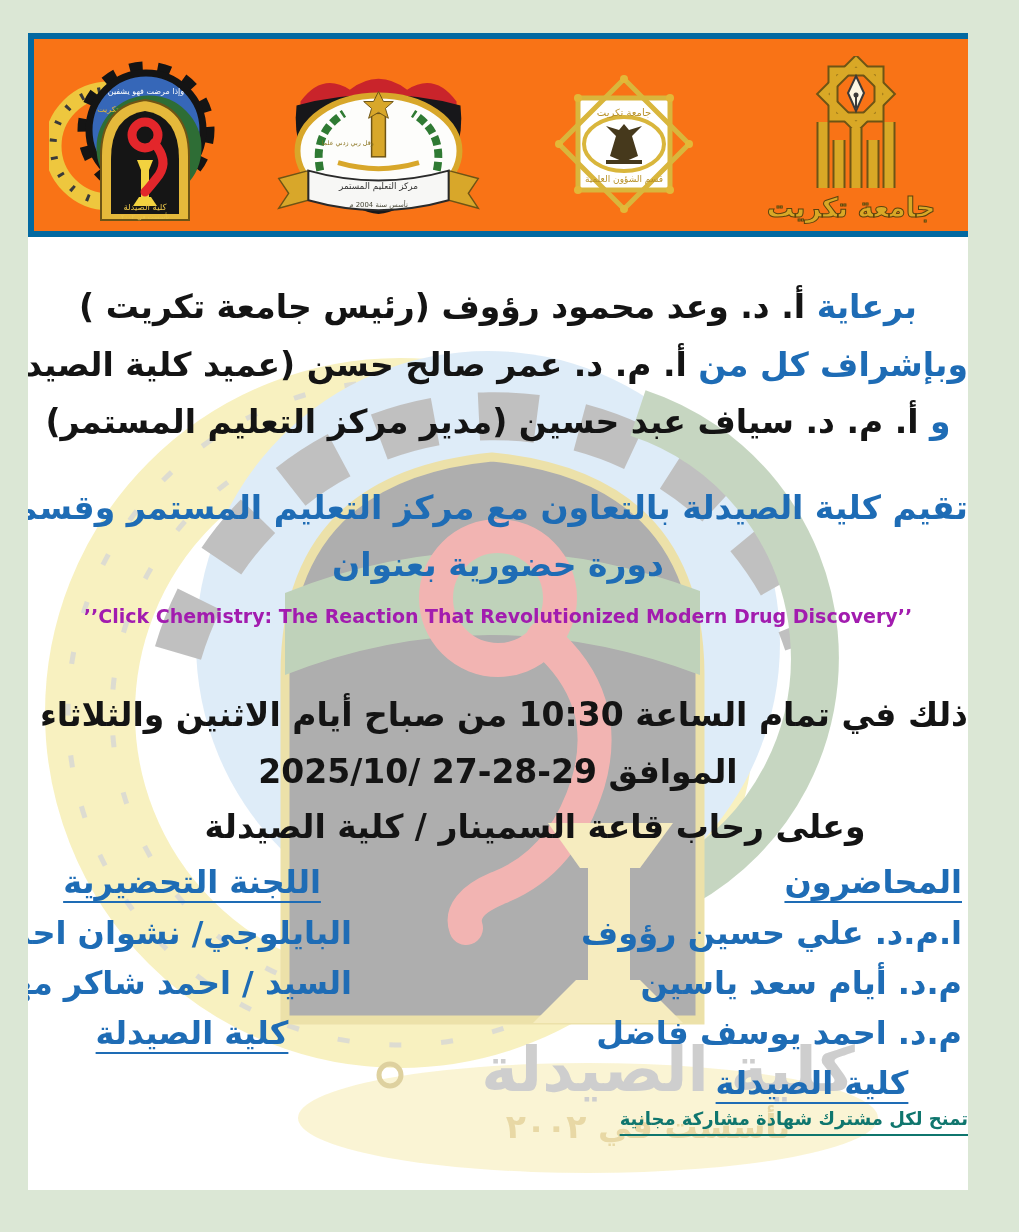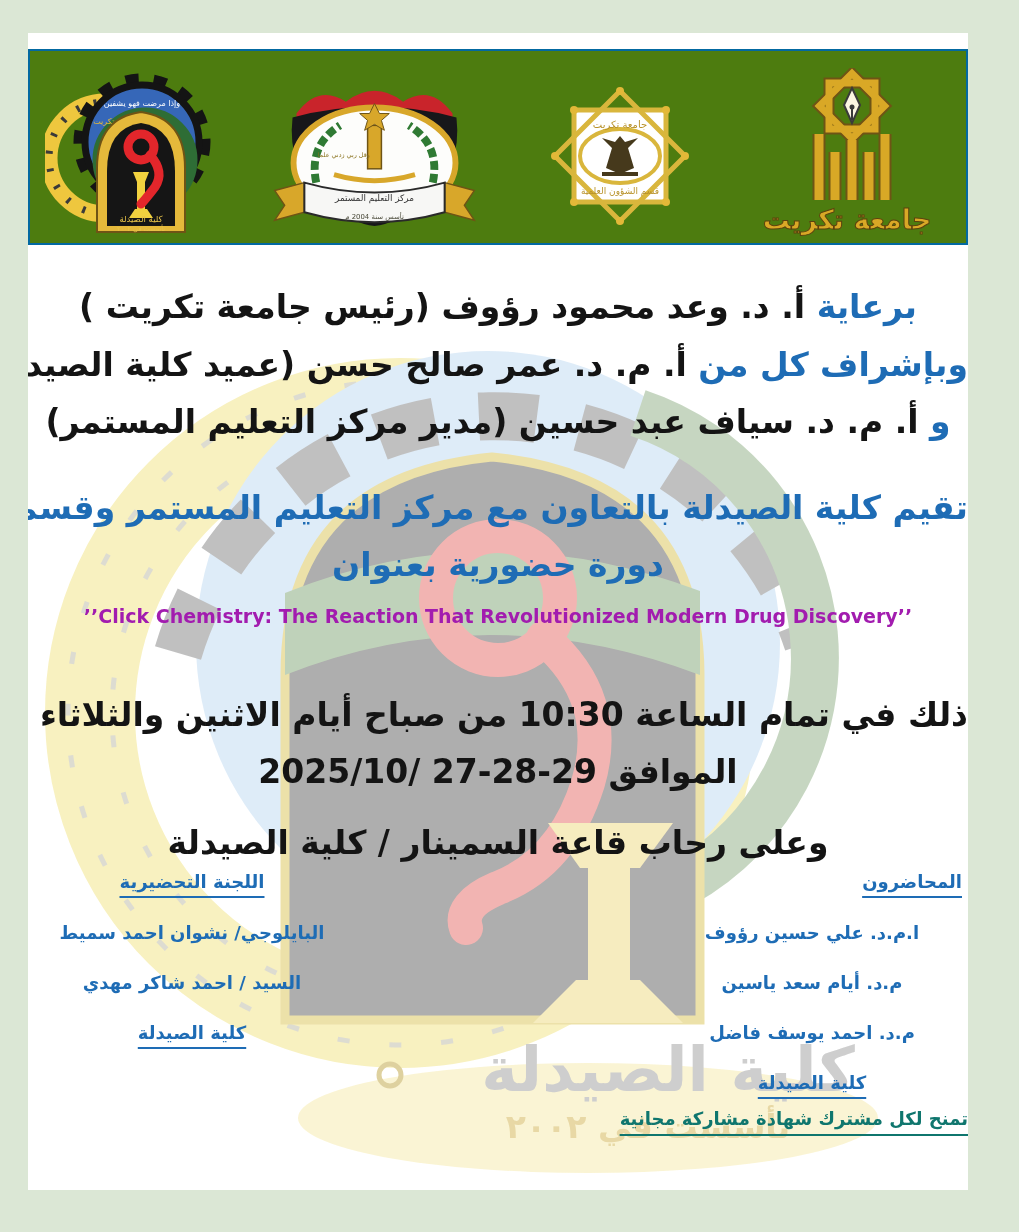--- a/index.html
+++ b/index.html
@@ -8,38 +8,38 @@
     background:#dbe7d5;
     font-family:"DejaVu Sans", sans-serif;
     overflow:hidden;
   }
   .sheet{
     position:absolute;left:28px;top:33px;width:940px;height:1157px;
     background:#ffffff;overflow:hidden;
   }
   .watermark{position:absolute;left:0;top:0;z-index:1;}
   .header-box{
-    position:absolute;left:0;top:16px;width:936px;height:192px;
-    border:2px solid #0369a1;background:#4d7c0f;z-index:2;
+    position:absolute;left:0;top:0;width:936px;height:192px;
+    border:6px solid #0369a1;background:#f97316;z-index:2;
   }
   .logo{position:absolute;}
   .line{
     position:absolute;left:0;width:100%;text-align:center;
     font-weight:bold;font-size:33px;color:#141414;
     white-space:nowrap;z-index:3;direction:rtl;
   }
   .blue{color:#1e6cb5;}
   .title-en{
     position:absolute;top:562px;left:18px;right:18px;z-index:3;
     text-align:center;font-weight:bold;font-size:19px;line-height:42px;
     color:#a21caf;
   }
   .col{
     position:absolute;z-index:3;direction:rtl;
-    font-weight:bold;font-size:18px;color:#1e6cb5;white-space:nowrap;
+    font-weight:bold;font-size:32px;color:#1e6cb5;white-space:nowrap;
   }
   .col .row{height:50px;line-height:50px;text-align:center;}
   .col .heading{
     height:52px;line-height:52px;
     text-decoration:underline;text-underline-offset:8px;text-decoration-thickness:2px;
   }
   .col .affil{
     text-decoration:underline;text-underline-offset:8px;text-decoration-thickness:2px;
   }
   .lecturers{right:6px;top:823px;width:300px;}
@@ -161,21 +161,21 @@
     <span class="blue">و</span><span> أ. م. د. سياف عبد حسين (مدير مركز التعليم المستمر)</span>
   </div>
 
   <div class="line blue" style="top:455px;">تقيم كلية الصيدلة بالتعاون مع مركز التعليم المستمر وقسم الشؤون العلمية</div>
   <div class="line blue" style="top:512px;">دورة حضورية  بعنوان</div>
 
   <div class="title-en">’’Click Chemistry: The Reaction That Revolutionized Modern Drug Discovery’’</div>
 
   <div class="line" style="top:662px;">ذلك في تمام الساعة 10:30 من صباح أيام الاثنين والثلاثاء والاربعاء</div>
   <div class="line" style="top:719px;">الموافق 29-28-27 /2025/10</div>
-  <div class="line" style="top:790px;">وعلى رحاب قاعة السمينار / كلية الصيدلة</div>
+  <div class="line" style="top:774px;margin-left:37px;">وعلى رحاب قاعة السمينار / كلية الصيدلة</div>
 
   <div class="col lecturers">
     <div class="row heading">المحاضرون</div>
     <div class="row">ا.م.د. علي حسين رؤوف</div>
     <div class="row">م.د. أيام سعد ياسين</div>
     <div class="row">م.د.  احمد يوسف فاضل</div>
     <div class="row affil">كلية الصيدلة</div>
   </div>
 
   <div class="col committee">

